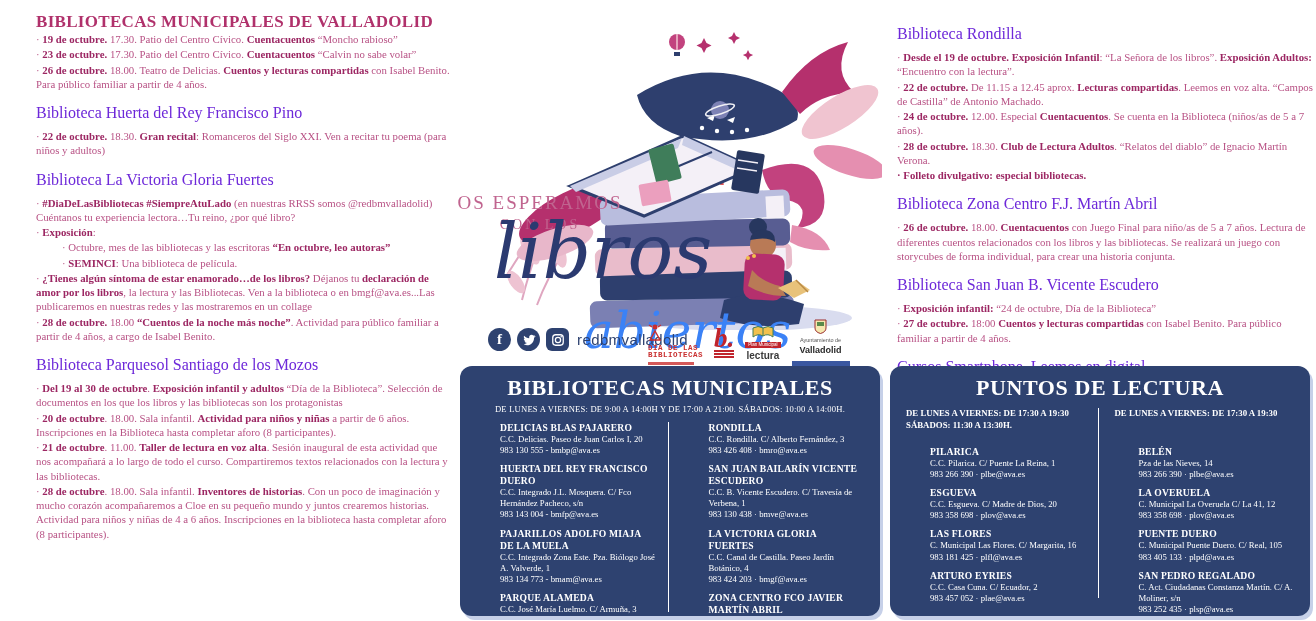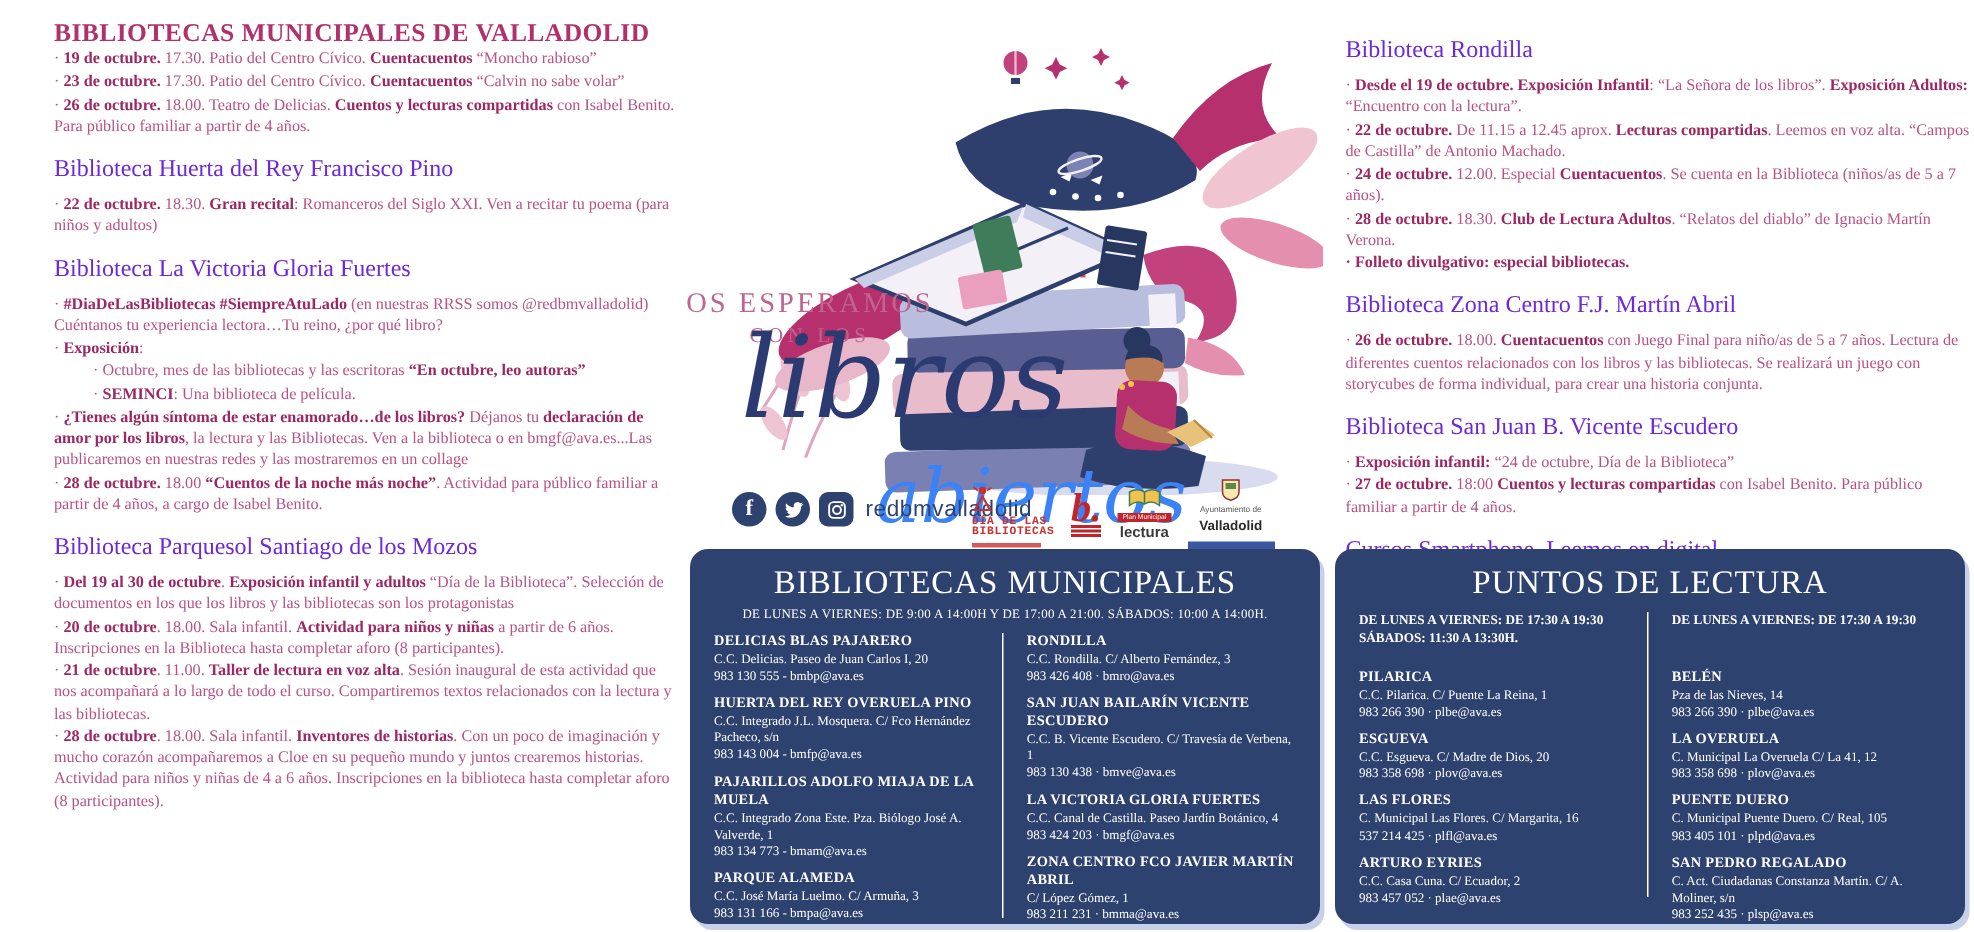--- a/index.html
+++ b/index.html
@@ -49,27 +49,27 @@
   .logo-vall{display:flex;flex-direction:column;align-items:center;line-height:1.1;}
   .vall-l1{font-size:5.5px;color:#555;font-family:"Liberation Sans",sans-serif;}
   .vall-l2{font-size:9px;font-weight:bold;color:#2a2a2a;font-family:"Liberation Sans",sans-serif;}
   .vall-band{height:6px;width:58px;background:#3a57a0;margin-top:2px;}
 
   
   .navybox{position:absolute;top:366px;width:420px;height:250px;background:#2e4270;border-radius:12px;
      color:#fff;box-shadow:3px 4px 0 #c6d0e8;overflow:hidden;font-family:"Liberation Serif",serif;}
   #box-municipales{left:460px;}
   #box-puntos{left:890px;}
-  .boxtitle{text-align:center;font-size:22px;font-weight:normal;letter-spacing:.6px;margin:9px 0 3px 0;}
+  .boxtitle{text-align:center;font-size:22px;font-weight:bold;letter-spacing:.6px;margin:9px 0 3px 0;}
   .boxsched{text-align:center;font-size:8.6px;letter-spacing:.2px;font-weight:normal;}
   .boxcols{display:flex;padding:8px 16px 0 16px;height:190px;}
   .bcol{width:50%;}
   .bcol.first{border-right:1.5px solid #ffffff;padding-right:12px;}
   .bcol.second{padding-left:16px;}
-  .entry{margin-bottom:7px;}
+  .entry{margin-bottom:7px;margin-left:24px;}
   .entry .nm{font-weight:bold;font-size:9.6px;letter-spacing:.2px;line-height:1.25;}
   .entry .ln{font-size:8.7px;line-height:1.28;}
   .colsched{font-size:8.8px;font-weight:bold;line-height:1.35;margin-bottom:14px;min-height:24px;}
 
   
   #illustration{position:absolute;left:452px;top:0px;}
 </style>
 </head>
 <body>
 
@@ -277,21 +277,21 @@
   <h2 class="boxtitle">BIBLIOTECAS MUNICIPALES</h2>
   <div class="boxsched">DE LUNES A VIERNES: DE 9:00 A 14:00H Y DE 17:00 A 21:00. SÁBADOS: 10:00 A 14:00H.</div>
   <div class="boxcols">
     <div class="bcol first" id="mun-left">
         <div class="entry">
           <div class="nm">DELICIAS BLAS PAJARERO</div>
           <div class="ln">C.C. Delicias. Paseo de Juan Carlos I, 20</div>
           <div class="ln">983 130 555 - bmbp@ava.es</div>
         </div>
         <div class="entry">
-          <div class="nm">HUERTA DEL REY OVERUELA PINO</div>
+          <div class="nm">HUERTA DEL REY FRANCISCO DUERO</div>
           <div class="ln">C.C. Integrado J.L. Mosquera. C/ Fco Hernández Pacheco, s/n</div>
           <div class="ln">983 143 004 - bmfp@ava.es</div>
         </div>
         <div class="entry">
           <div class="nm">PAJARILLOS ADOLFO MIAJA DE LA MUELA</div>
           <div class="ln">C.C. Integrado Zona Este. Pza. Biólogo José A. Valverde, 1</div>
           <div class="ln">983 134 773 - bmam@ava.es</div>
         </div>
         <div class="entry">
           <div class="nm">PARQUE ALAMEDA</div>
@@ -339,21 +339,21 @@
             <div class="ln">983 266 390 · plbe@ava.es</div>
           </div>
           <div class="entry">
             <div class="nm">ESGUEVA</div>
             <div class="ln">C.C. Esgueva. C/ Madre de Dios, 20</div>
             <div class="ln">983 358 698 · plov@ava.es</div>
           </div>
           <div class="entry">
             <div class="nm">LAS FLORES</div>
             <div class="ln">C. Municipal Las Flores. C/ Margarita, 16</div>
-            <div class="ln">537 214 425 · plfl@ava.es</div>
+            <div class="ln">983 181 425 · plfl@ava.es</div>
           </div>
           <div class="entry">
             <div class="nm">ARTURO EYRIES</div>
             <div class="ln">C.C. Casa Cuna. C/ Ecuador, 2</div>
             <div class="ln">983 457 052 · plae@ava.es</div>
           </div>
         </div>
     </div>
     <div class="bcol second">
       <div class="colsched" id="punt-sched-right">
@@ -366,21 +366,21 @@
             <div class="ln">983 266 390 · plbe@ava.es</div>
           </div>
           <div class="entry">
             <div class="nm">LA OVERUELA</div>
             <div class="ln">C. Municipal La Overuela C/ La 41, 12</div>
             <div class="ln">983 358 698 · plov@ava.es</div>
           </div>
           <div class="entry">
             <div class="nm">PUENTE DUERO</div>
             <div class="ln">C. Municipal Puente Duero. C/ Real, 105</div>
-            <div class="ln">983 405 101 · plpd@ava.es</div>
+            <div class="ln">983 405 133 · plpd@ava.es</div>
           </div>
           <div class="entry">
             <div class="nm">SAN PEDRO REGALADO</div>
             <div class="ln">C. Act. Ciudadanas Constanza Martín. C/ A. Moliner, s/n</div>
             <div class="ln">983 252 435 · plsp@ava.es</div>
           </div>
         </div>
     </div>
   </div>
 </div>

